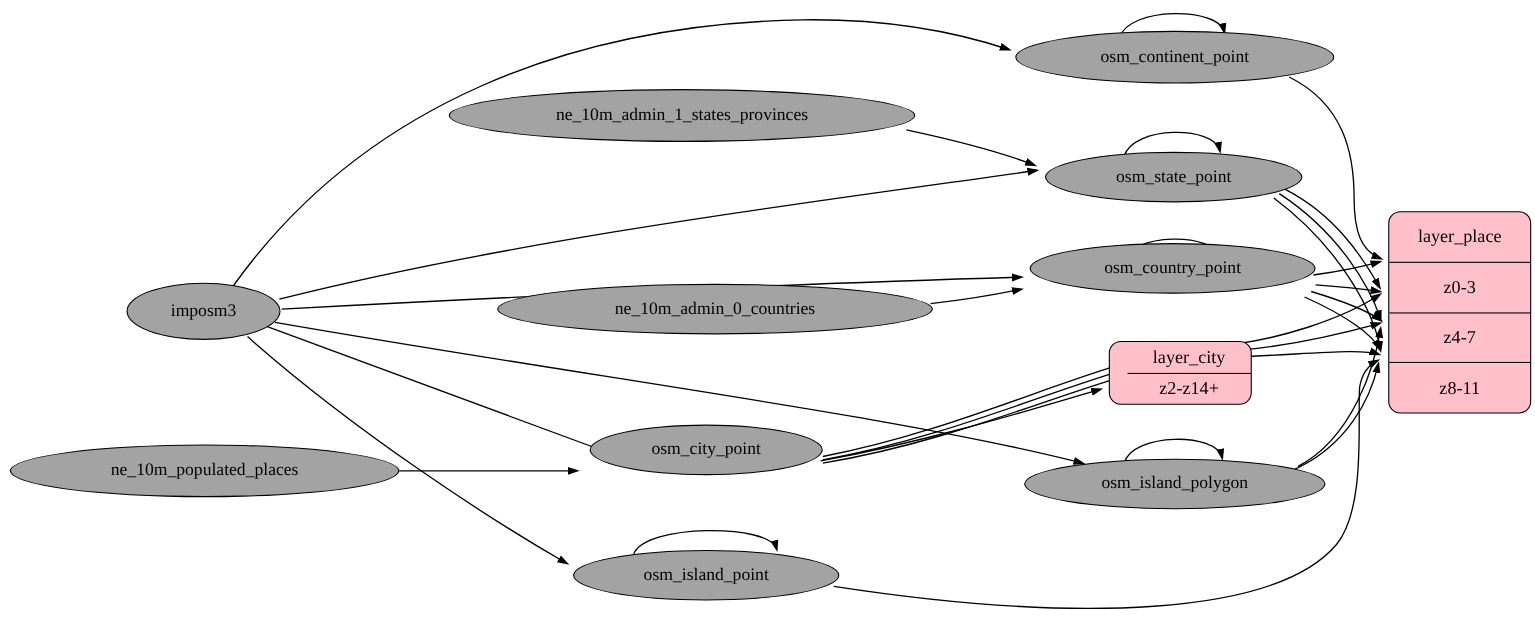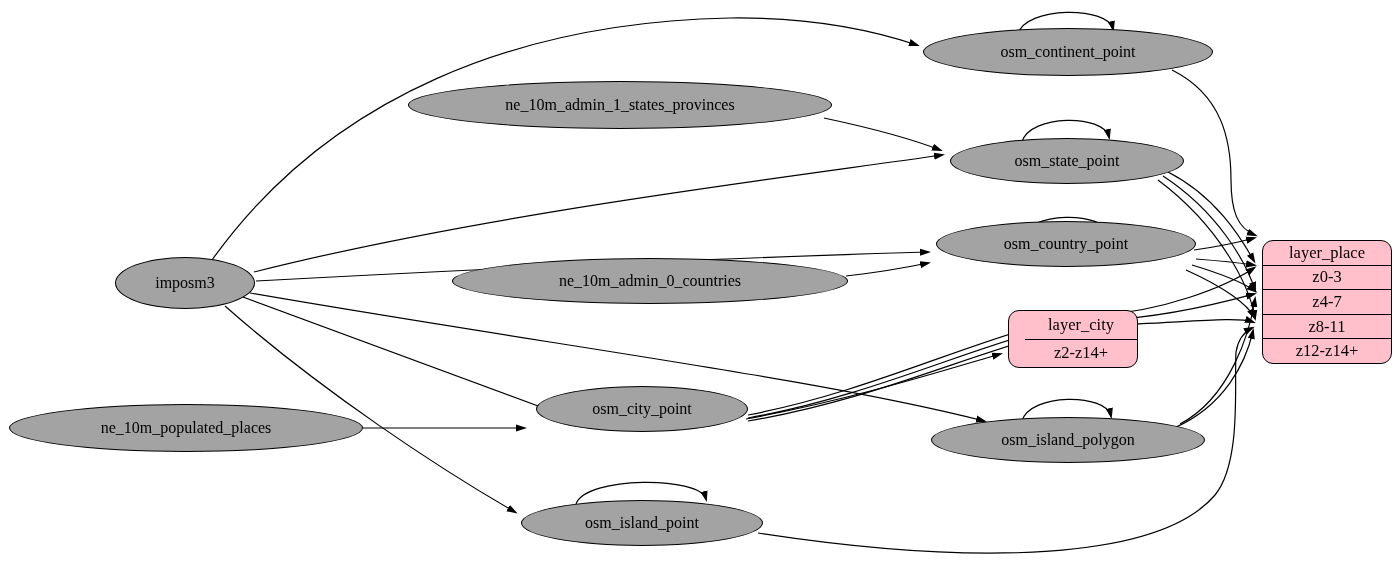--- a/index.html
+++ b/index.html
@@ -108,21 +108,20 @@
 
   <div class="node" style="left:521px;top:500px;width:242px;height:46px;">
     <span>osm_island_point</span>
   </div>
 
   <div class="record" style="left: 1008px; top: 310px; width: 130px; height: 58px; background: rgb(255, 192, 203); padding-left: 16px;">
     <div class="row">layer_city</div>
     <div class="row">z2-z14+</div>
   </div>
 
-  <div class="record" style="left: 1262px; top: 192px; width: 130px; height: 124px; background: rgb(255, 192, 203); margin-top: 48px;">
+  <div class="record" style="left: 1262px; top: 192px; width: 130px; height: 184px; background: rgb(255, 192, 203);">
     <div class="row">layer_place</div>
     <div class="row">z0-3</div>
     <div class="row">z4-7</div>
     <div class="row">z8-11</div>
-    <div class="row">z12-z14+</div>
   </div>
 
 </div>
 
 </body></html>

